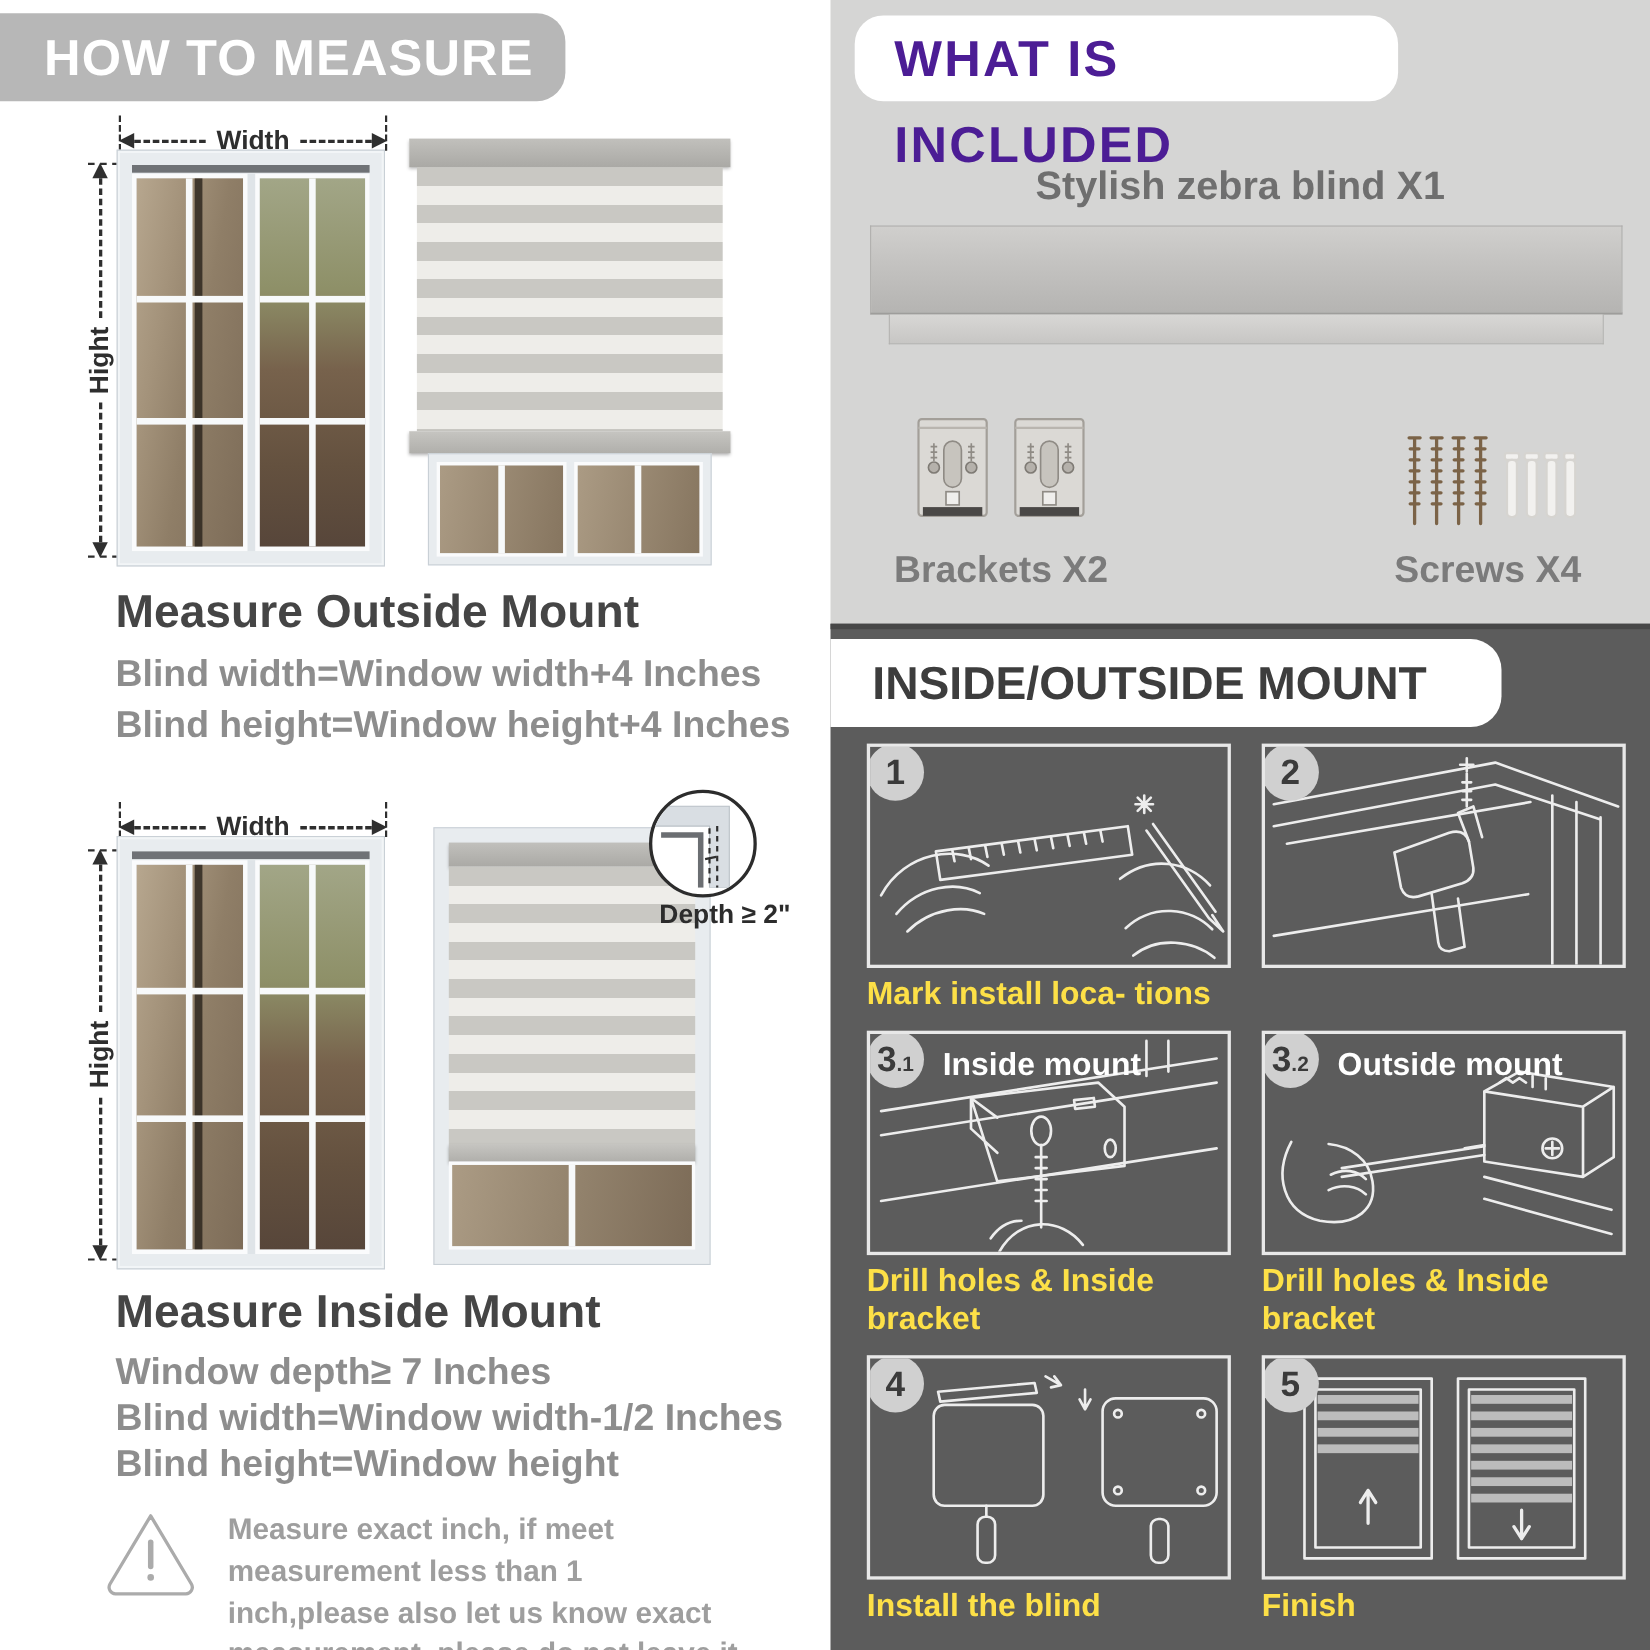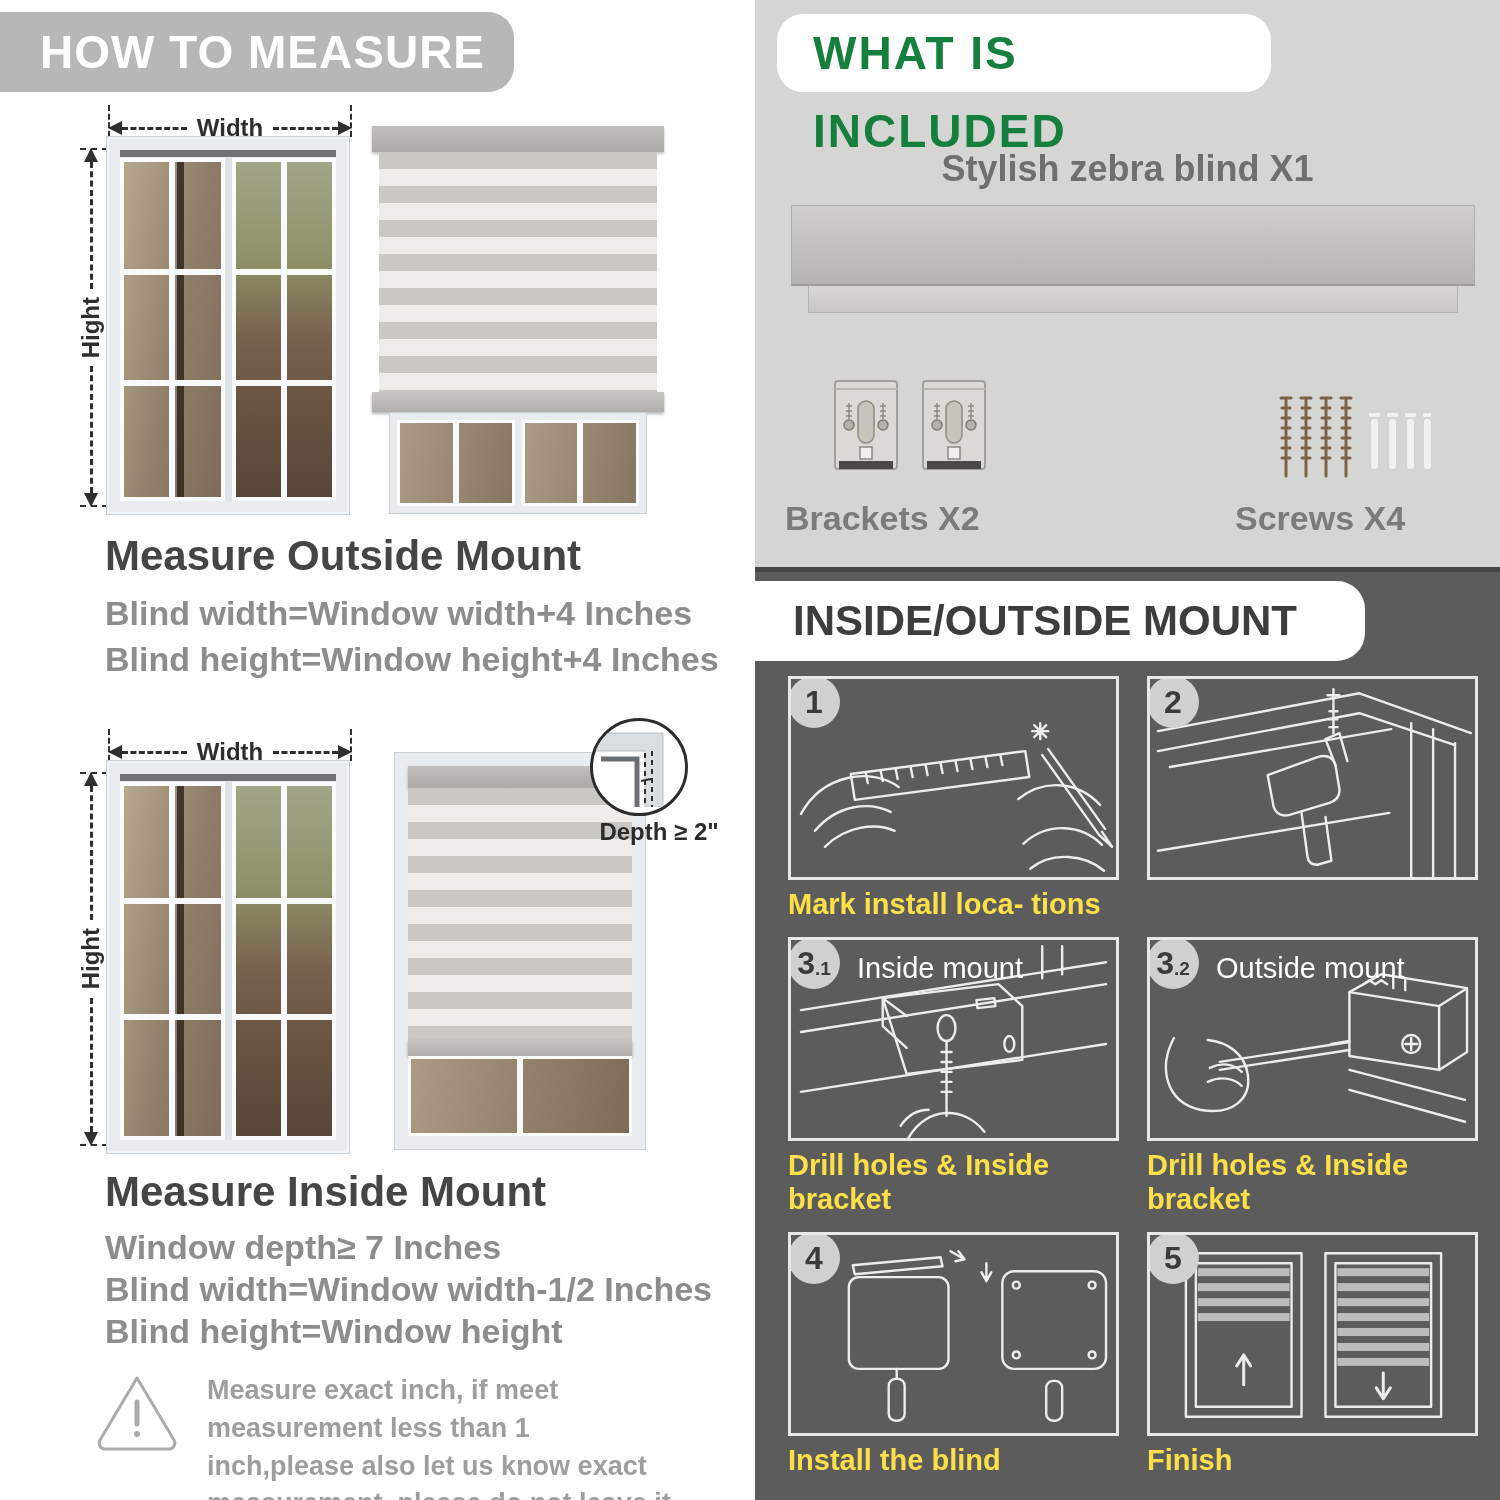--- a/index.html
+++ b/index.html
@@ -74,44 +74,44 @@
   .sec-line{position:absolute;left:105px;font-size:34px;font-weight:bold;color:#8d8d8d;}
 
   .warning{position:absolute;left:95px;top:1372px;display:flex;gap:28px;align-items:flex-start;}
   .warn-text{width:470px;font-size:27px;font-weight:600;color:#9e9e9e;line-height:1.4;}
 
   
   .right-panel{position:absolute;left:755px;top:0;width:745px;height:1500px;}
   .included{position:absolute;left:0;top:0;width:745px;height:567px;background:#d5d5d4;}
   .pill{background:#fff;border-radius:26px;font-weight:bold;box-sizing:border-box;}
   .inc-pill{position:absolute;left:22px;top:14px;width:494px;height:78px;line-height:78px;
-            padding-left:36px;font-size:46px;color:#15803d;letter-spacing:2px;}
+            padding-left:36px;font-size:46px;color:#4c1d95;letter-spacing:2px;}
   .product-label{position:absolute;left:0;top:148px;width:100%;text-align:center;
                  font-size:36px;font-weight:bold;color:#6f6f6f;}
   .headrail{position:absolute;left:36px;top:205px;width:684px;}
   .hr-main{height:78px;background:linear-gradient(180deg,#d0cfcd 0%,#c3c2c0 45%,#b5b4b2 100%);
            border:1px solid #aeadab;border-bottom:2px solid #9e9d9b;}
   .hr-bottom{height:26px;margin:0 17px;background:linear-gradient(180deg,#d8d7d5,#c7c6c4);
              border:1px solid #b4b3b1;border-top:none;}
-  .inc-item{position:absolute;top:345px;}
+  .inc-item{position:absolute;top:345px;text-align:center;}
   .icon-row{display:flex;gap:14px;justify-content:center;align-items:flex-end;height:140px;}
   .inc-label{margin-top:14px;font-size:34px;font-weight:bold;color:#7b7b7b;}
   .it1{left:30px;width:250px;} .it2{left:265px;width:220px;} .it3{left:480px;width:235px;}
 
   .mount{position:absolute;left:0;top:567px;width:745px;height:933px;background:#5c5c5c;border-top:5px solid #474747;box-sizing:border-box;}
   .mount-pill{position:absolute;left:0;top:9px;width:610px;height:80px;background:#fff;border-radius:0 28px 28px 0;
               line-height:80px;padding-left:38px;font-size:42px;font-weight:bold;color:#3d3d3d;box-sizing:border-box;}
   .steps{position:absolute;left:33px;top:104px;width:690px;display:grid;
          grid-template-columns:1fr 1fr;column-gap:28px;row-gap:16px;}
   .step{margin:0;}
   .shot{position:relative;height:198px;border:3px solid #e8e8e8;overflow:hidden;}
   .badge{position:absolute;top:-3px;left:-3px;width:52px;height:52px;border-radius:50%;background:#d0d0d0;
          display:flex;justify-content:center;align-items:center;font-size:32px;font-weight:bold;color:#3b3b3b;z-index:3;}
   .badge .sub{font-size:19px;margin-top:12px;}
-  .shot-title{position:absolute;left:66px;top:12px;font-size:29px;font-weight:normal;color:#fff;z-index:3;}
+  .shot-title{position:absolute;left:66px;top:12px;font-size:29px;font-weight:bold;color:#fff;z-index:3;}
   .art{position:absolute;inset:0;width:100%;height:100%;}
   .caption{margin-top:8px;font-size:29px;font-weight:bold;color:#fde047;line-height:1.15;}
 </style>
 </head>
 <body>
 
 <div class="page">
 
   <section class="left-panel">
 

